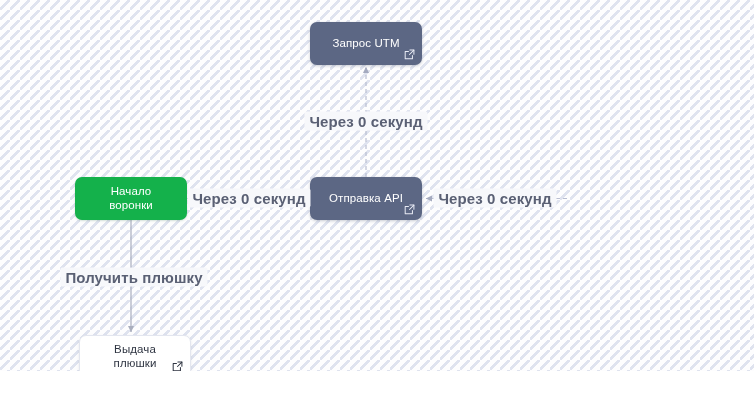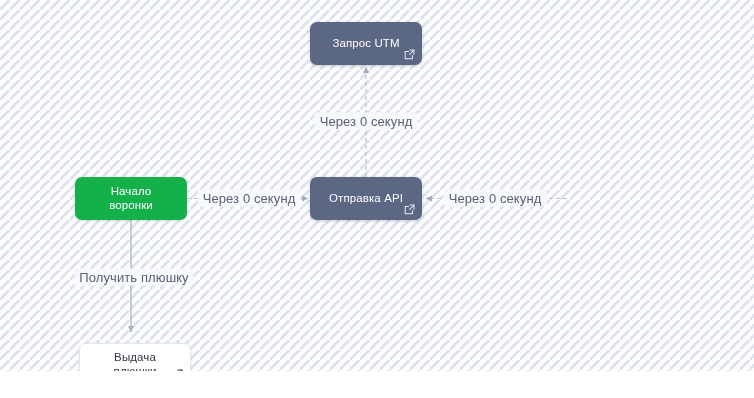--- a/index.html
+++ b/index.html
@@ -74,28 +74,29 @@
     bottom: 5px;
     width: 11px;
     height: 11px;
     line-height: 0;
   }
   .ext-icon svg { display: block; }
 
   .edge-label {
     position: absolute;
     box-sizing: border-box;
-    font-size: 13px;
+    font-size: 15px;
     color: #5a6074;
     background: #f7f8fb;
     padding: 1px 5px;
     border-radius: 2px;
     white-space: nowrap;
     letter-spacing: 0.1px;
     user-select: none;
+    font-weight: bold;
   }
 </style>
 </head>
 <body>
 
 <div id="canvas">
 
   <svg id="edge-layer" viewBox="0 0 754 398" width="754" height="398" xmlns="http://www.w3.org/2000/svg">
     <defs>
       <marker id="arrow-dashed" markerWidth="7" markerHeight="7" refX="5.2" refY="3" orient="auto" markerUnits="strokeWidth">
@@ -135,21 +136,21 @@
         <path d="M9.2 7.1 V10.6 H1.3 V2.7 H4.9"></path>
       </svg>
     </span>
   </div>
 
   <div class="node green" style="left:75px; top:177px; width:112px; height:43px;">
     <span class="node-label">Начало воронки</span>
   </div>
 
 
-  <div class="node white" style="left:79px; top:335px; width:112px; height:43px;margin-top:8px;">
+  <div class="node white" style="left:79px; top:335px; width:112px; height:43px;">
     <span class="node-label">Выдача плюшки</span>
     <span class="ext-icon">
       <svg viewBox="0 0 12 12" width="11" height="11" fill="none" stroke="#2f3542" stroke-width="1.1" stroke-linecap="round" stroke-linejoin="round">
         <path d="M6.4 1.2 H10.8 V5.6"></path>
         <path d="M10.8 1.2 L6.0 6.0"></path>
         <path d="M9.2 7.1 V10.6 H1.3 V2.7 H4.9"></path>
       </svg>
     </span>
   </div>
 

